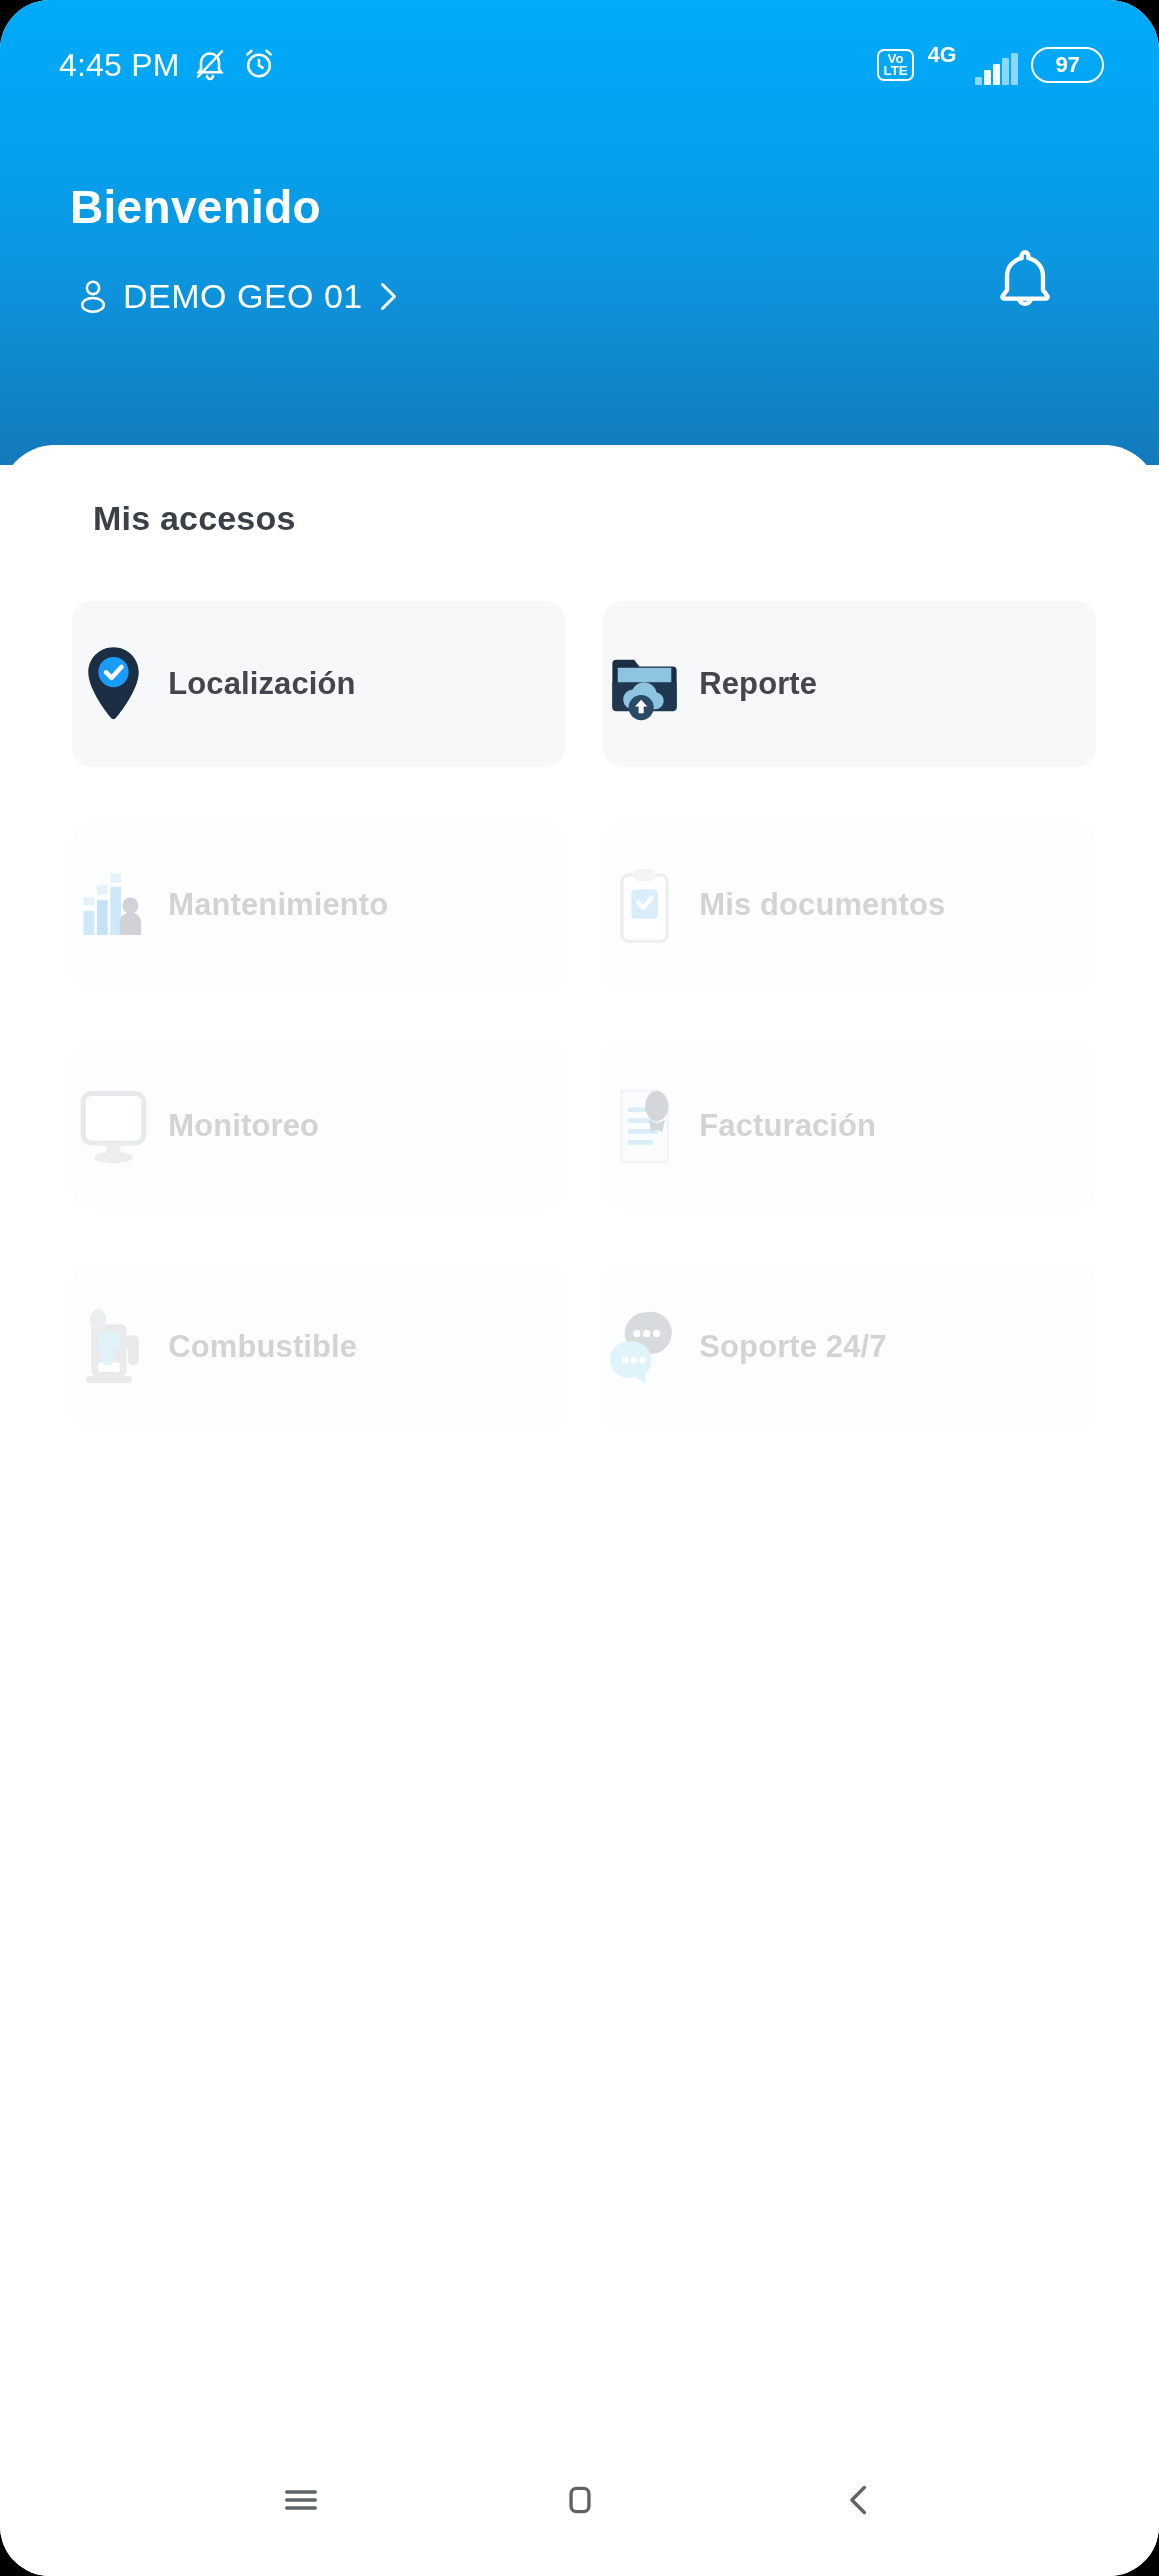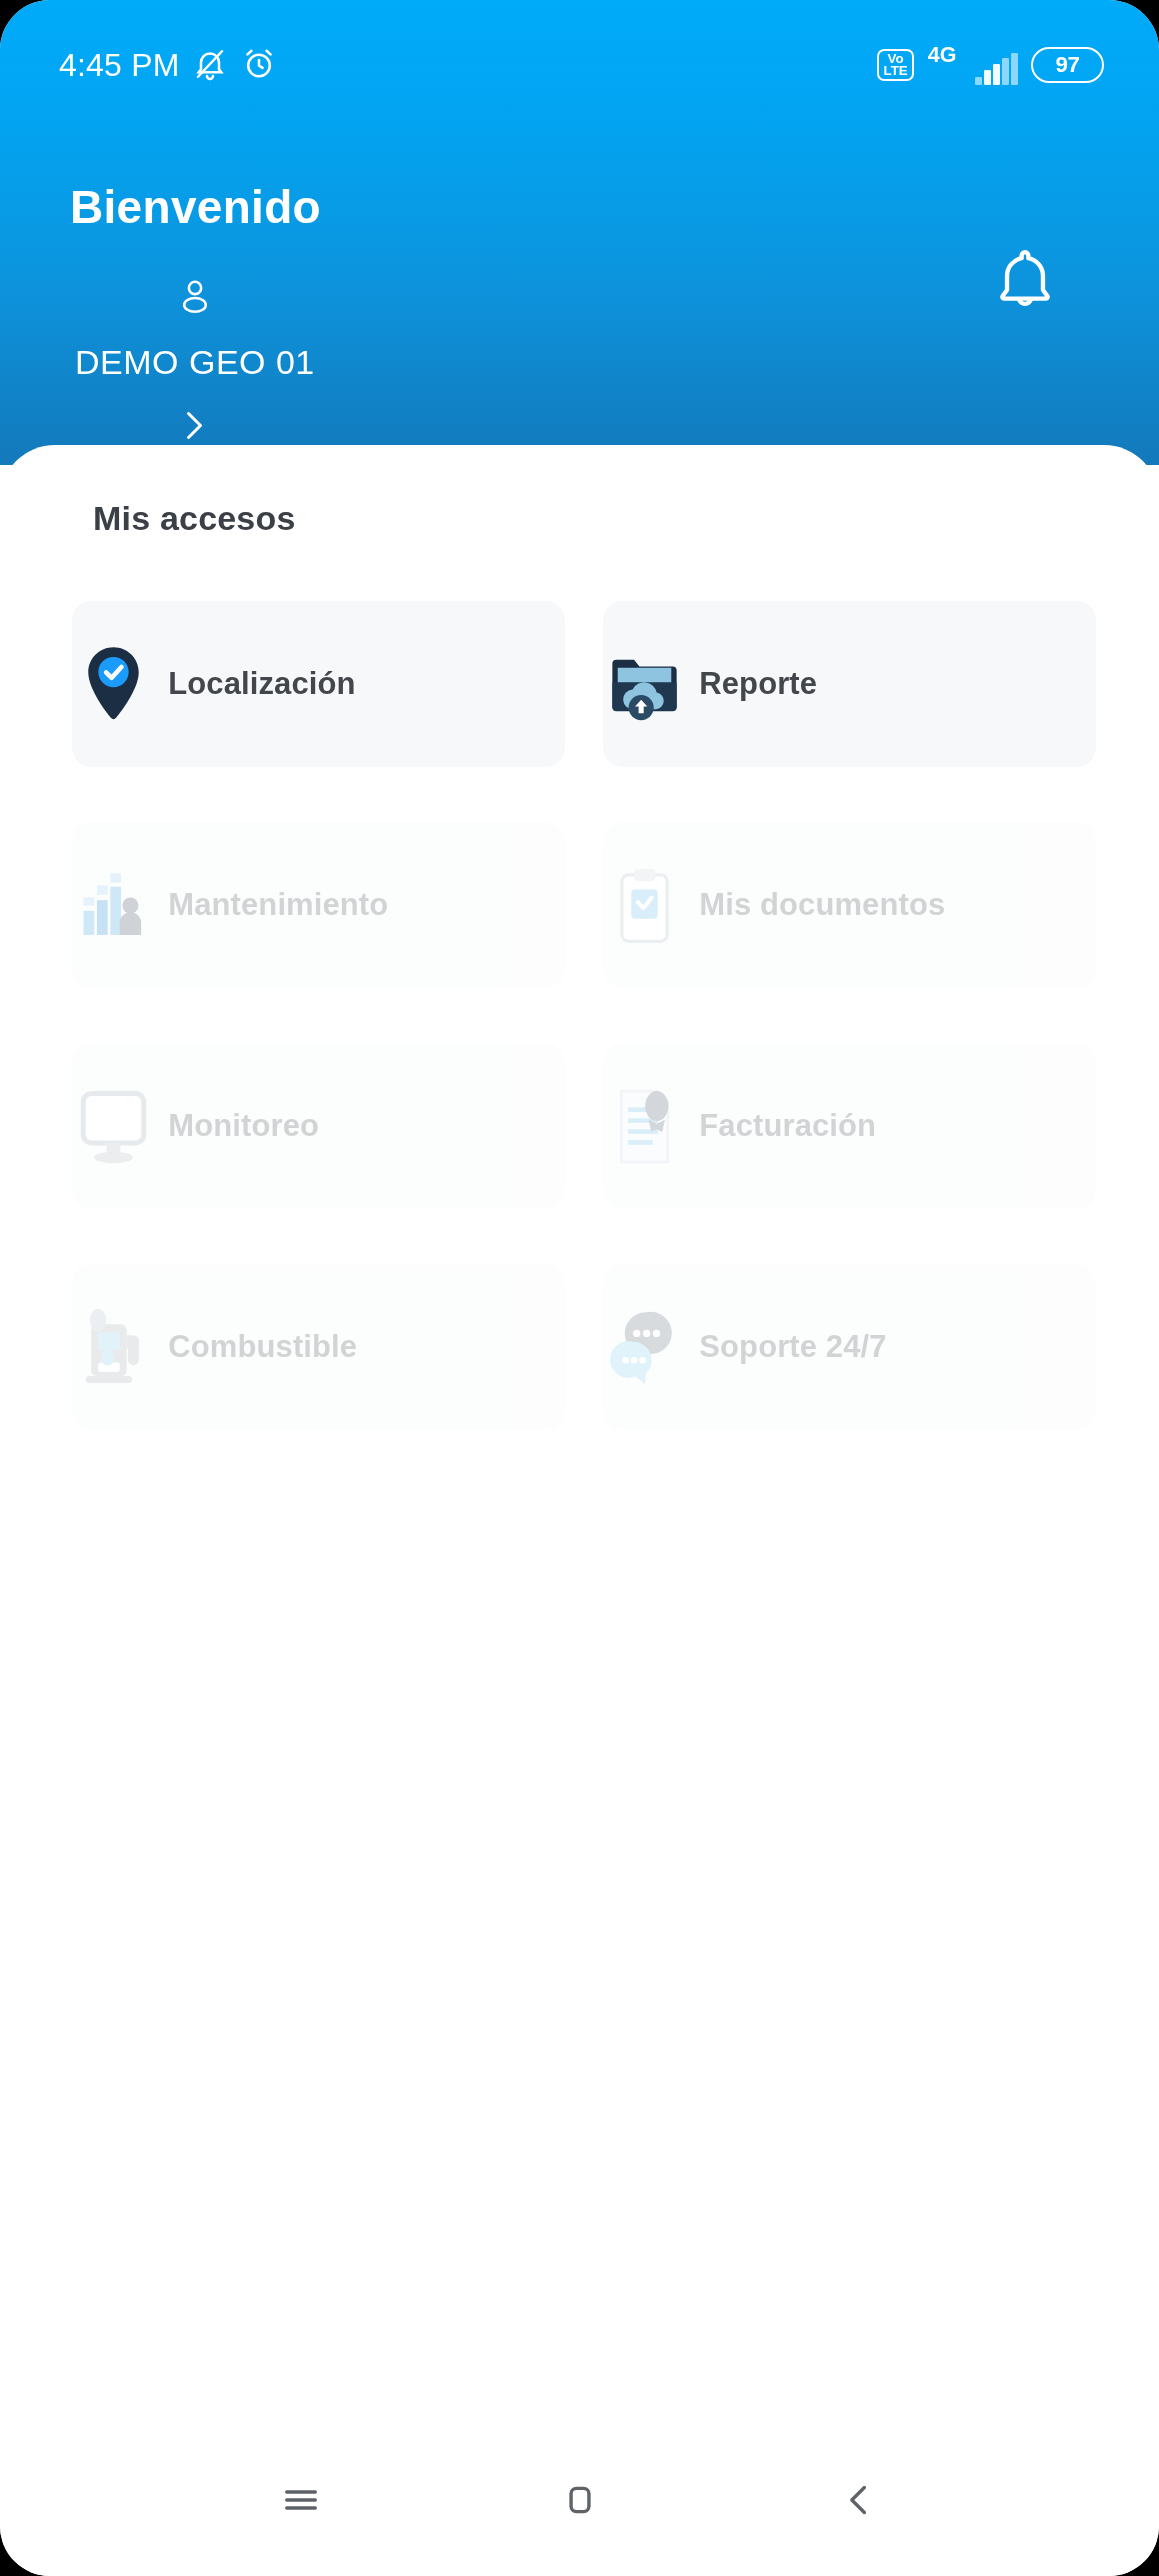--- a/index.html
+++ b/index.html
@@ -106,24 +106,22 @@
     left: 70px; top: 180px;
     color: #ffffff;
     font-size: 46px;
     font-weight: 700;
     letter-spacing: 0.3px;
   }
   #user-row {
     position: absolute;
     left: 75px; top: 277px;
     display: flex;
-    align-items: center;
-    gap: 24px;
+    gap: 12px;
     cursor: pointer;
-    flex-direction: column;
   }
   #user-name {
     color: #ffffff;
     font-size: 34px;
     font-weight: 400;
     letter-spacing: 0.5px;
     white-space: nowrap;
   }
   #bell-button {
     position: absolute;

